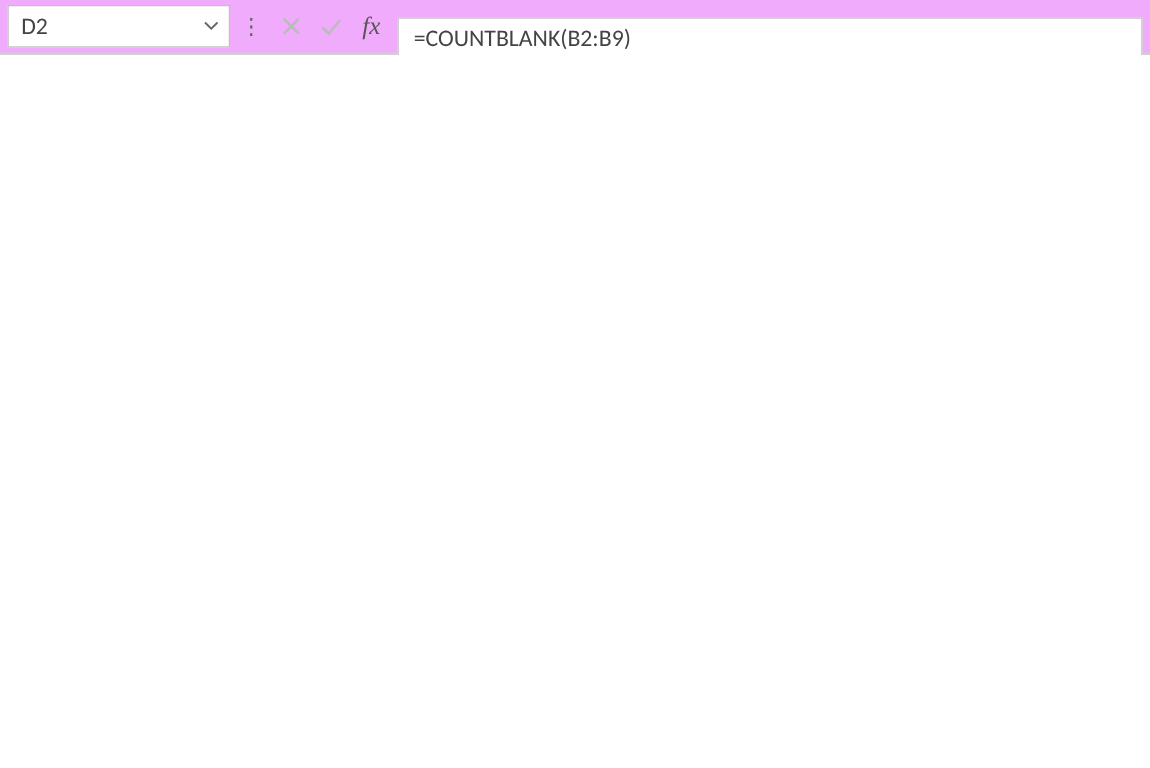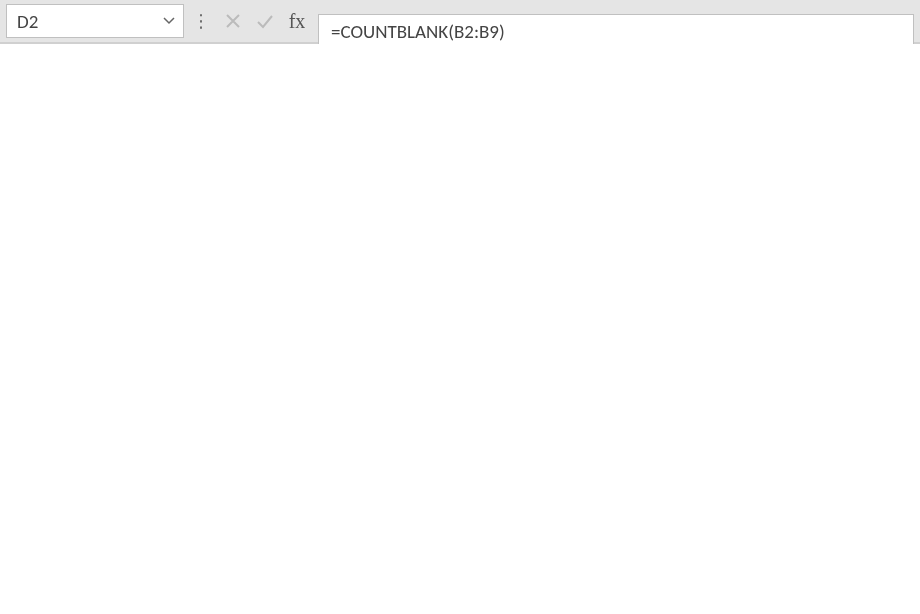--- a/index.html
+++ b/index.html
@@ -12,21 +12,21 @@
       font-size: 18px;
       background: #fff;
       user-select: none;
     }
     
     .formula-bar {
       display: flex;
       align-items: center;
       height: 44px;
       border-bottom: 2px solid #d0d0d0;
-      background: #e5e5e5;
+      background: #f0abfc;
       padding: 4px 6px;
       gap: 6px;
     }
     .name-box {
       width: 178px;
       height: 34px;
       border: 1px solid #c0c0c0;
       display: flex;
       align-items: center;
       background: #fff;
@@ -59,20 +59,21 @@
     .fb-icon {
       width: 30px;
       height: 30px;
       display: flex;
       align-items: center;
       justify-content: center;
       color: #bbb;
       font-size: 20px;
     }
     .fx-icon {
+      font-style: italic;
       font-family: "Times New Roman", serif;
       color: #555;
       font-size: 20px;
     }
     .formula-input {
       flex: 1;
       height: 34px;
       border: 1px solid #c0c0c0;
       padding: 0 12px;
       font-size: 19px;

